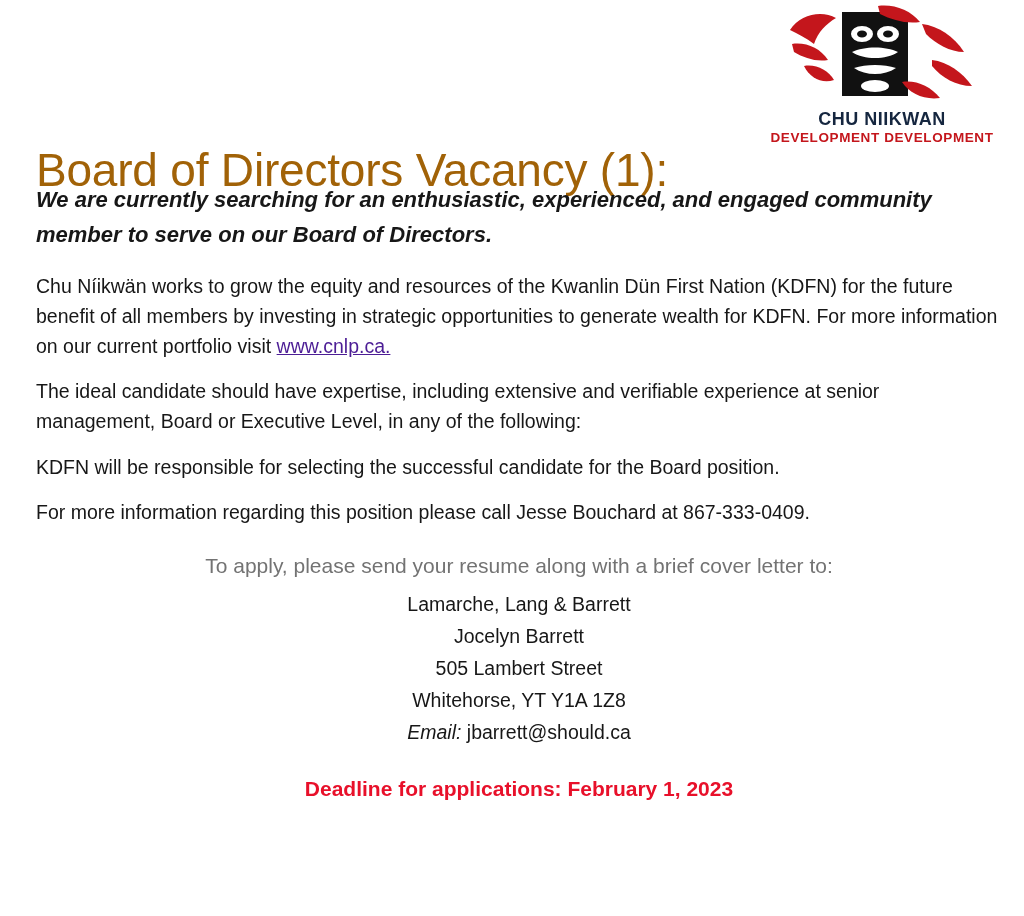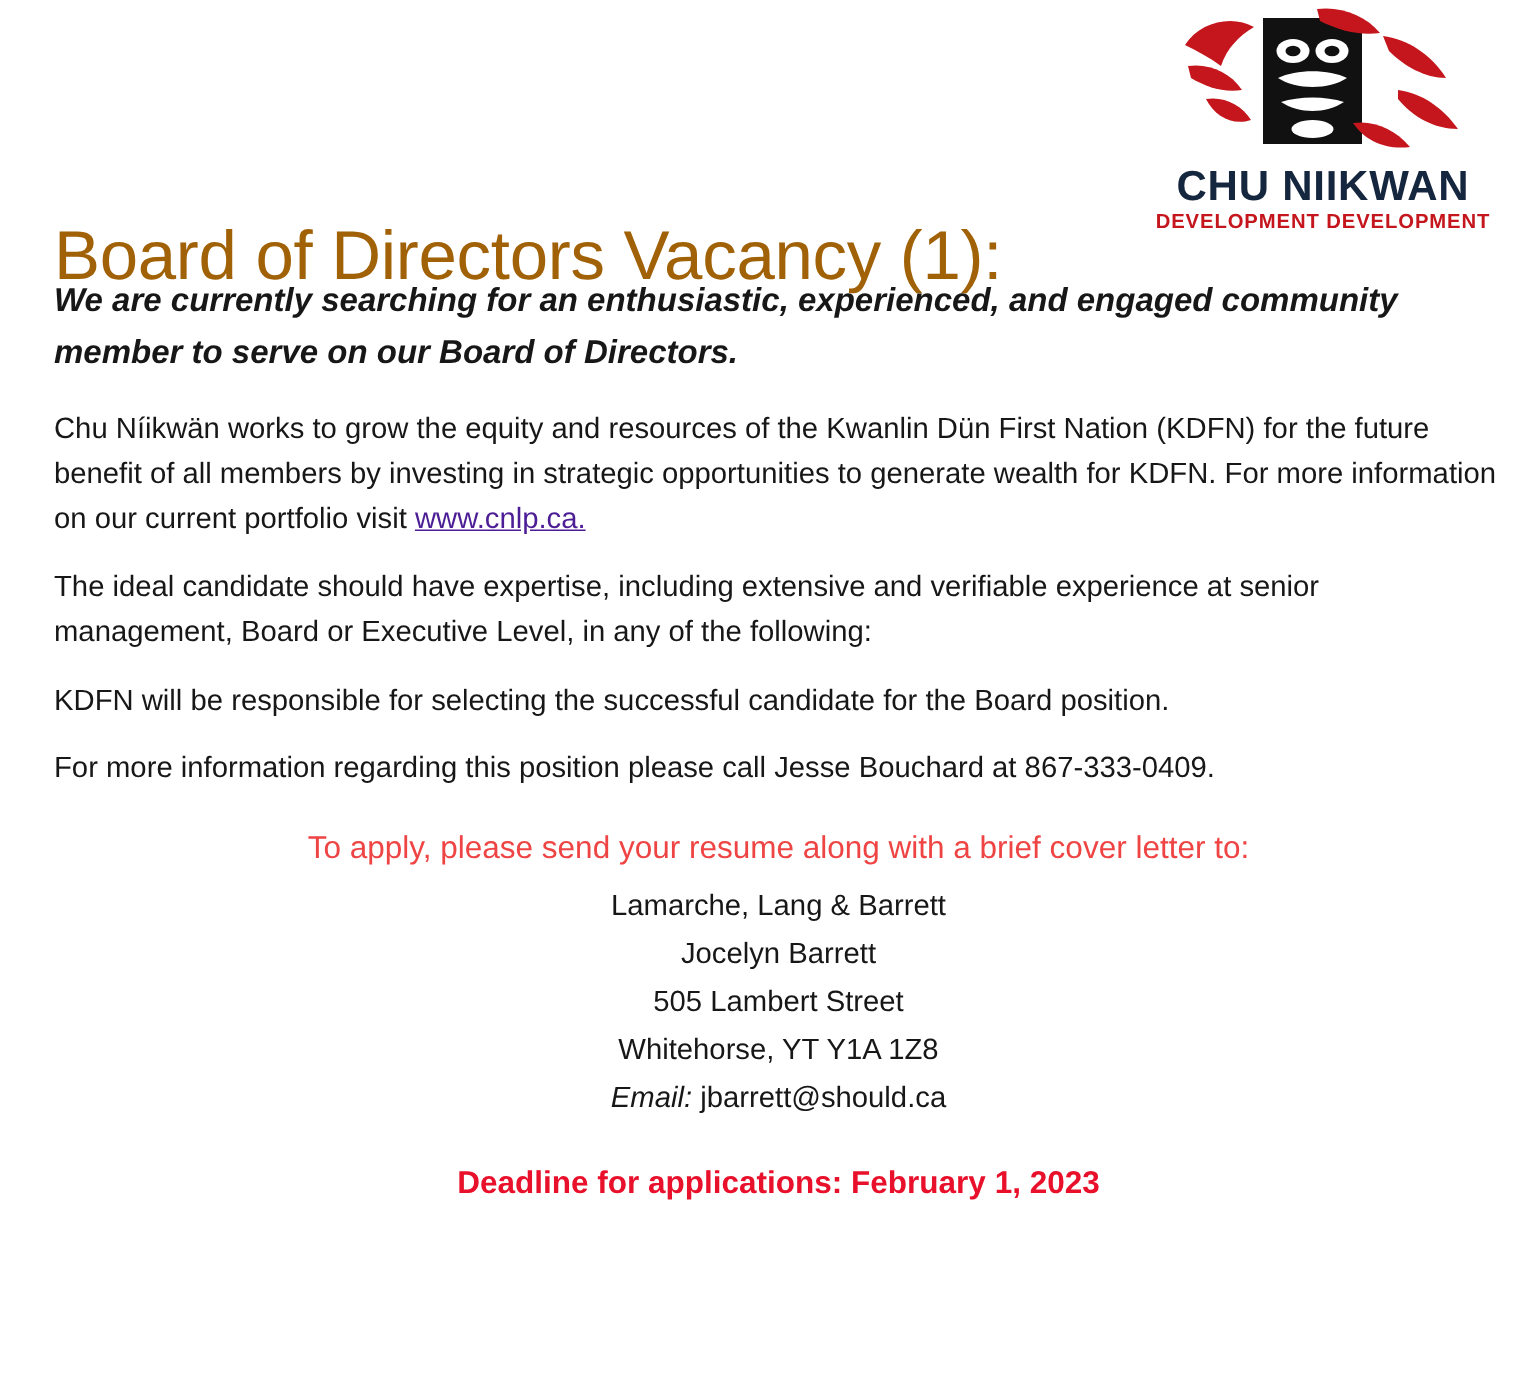--- a/index.html
+++ b/index.html
@@ -34,21 +34,21 @@
   .logo-art {
     position: relative;
     width: 200px;
     height: 104px;
     margin: 0 auto 2px auto;
   }
   .logo-art svg { display: block; }
   .logo-name {
     font-family: "Liberation Sans", sans-serif;
     font-weight: bold;
-    font-size: 28px;
+    font-size: 18px;
     letter-spacing: 0.5px;
     color: #15263f;
     line-height: 1.0;
   }
   .logo-sub {
     font-family: "Liberation Sans", sans-serif;
     font-weight: bold;
     font-size: 13.5px;
     letter-spacing: 0.6px;
     color: #c4161c;
@@ -107,21 +107,21 @@
     top: -1px;
     font-size: 20px;
   }
 
   
   .apply {
     text-align: center;
     margin-top: 22px;
   }
   .apply-head {
-    color: #ef4444;
+    color: #737373;
     font-size: 21px;
     margin-bottom: 6px;
   }
   .apply-line {
     font-size: 19.5px;
     line-height: 1.65;
   }
   .email-label {
     font-style: italic;
   }

